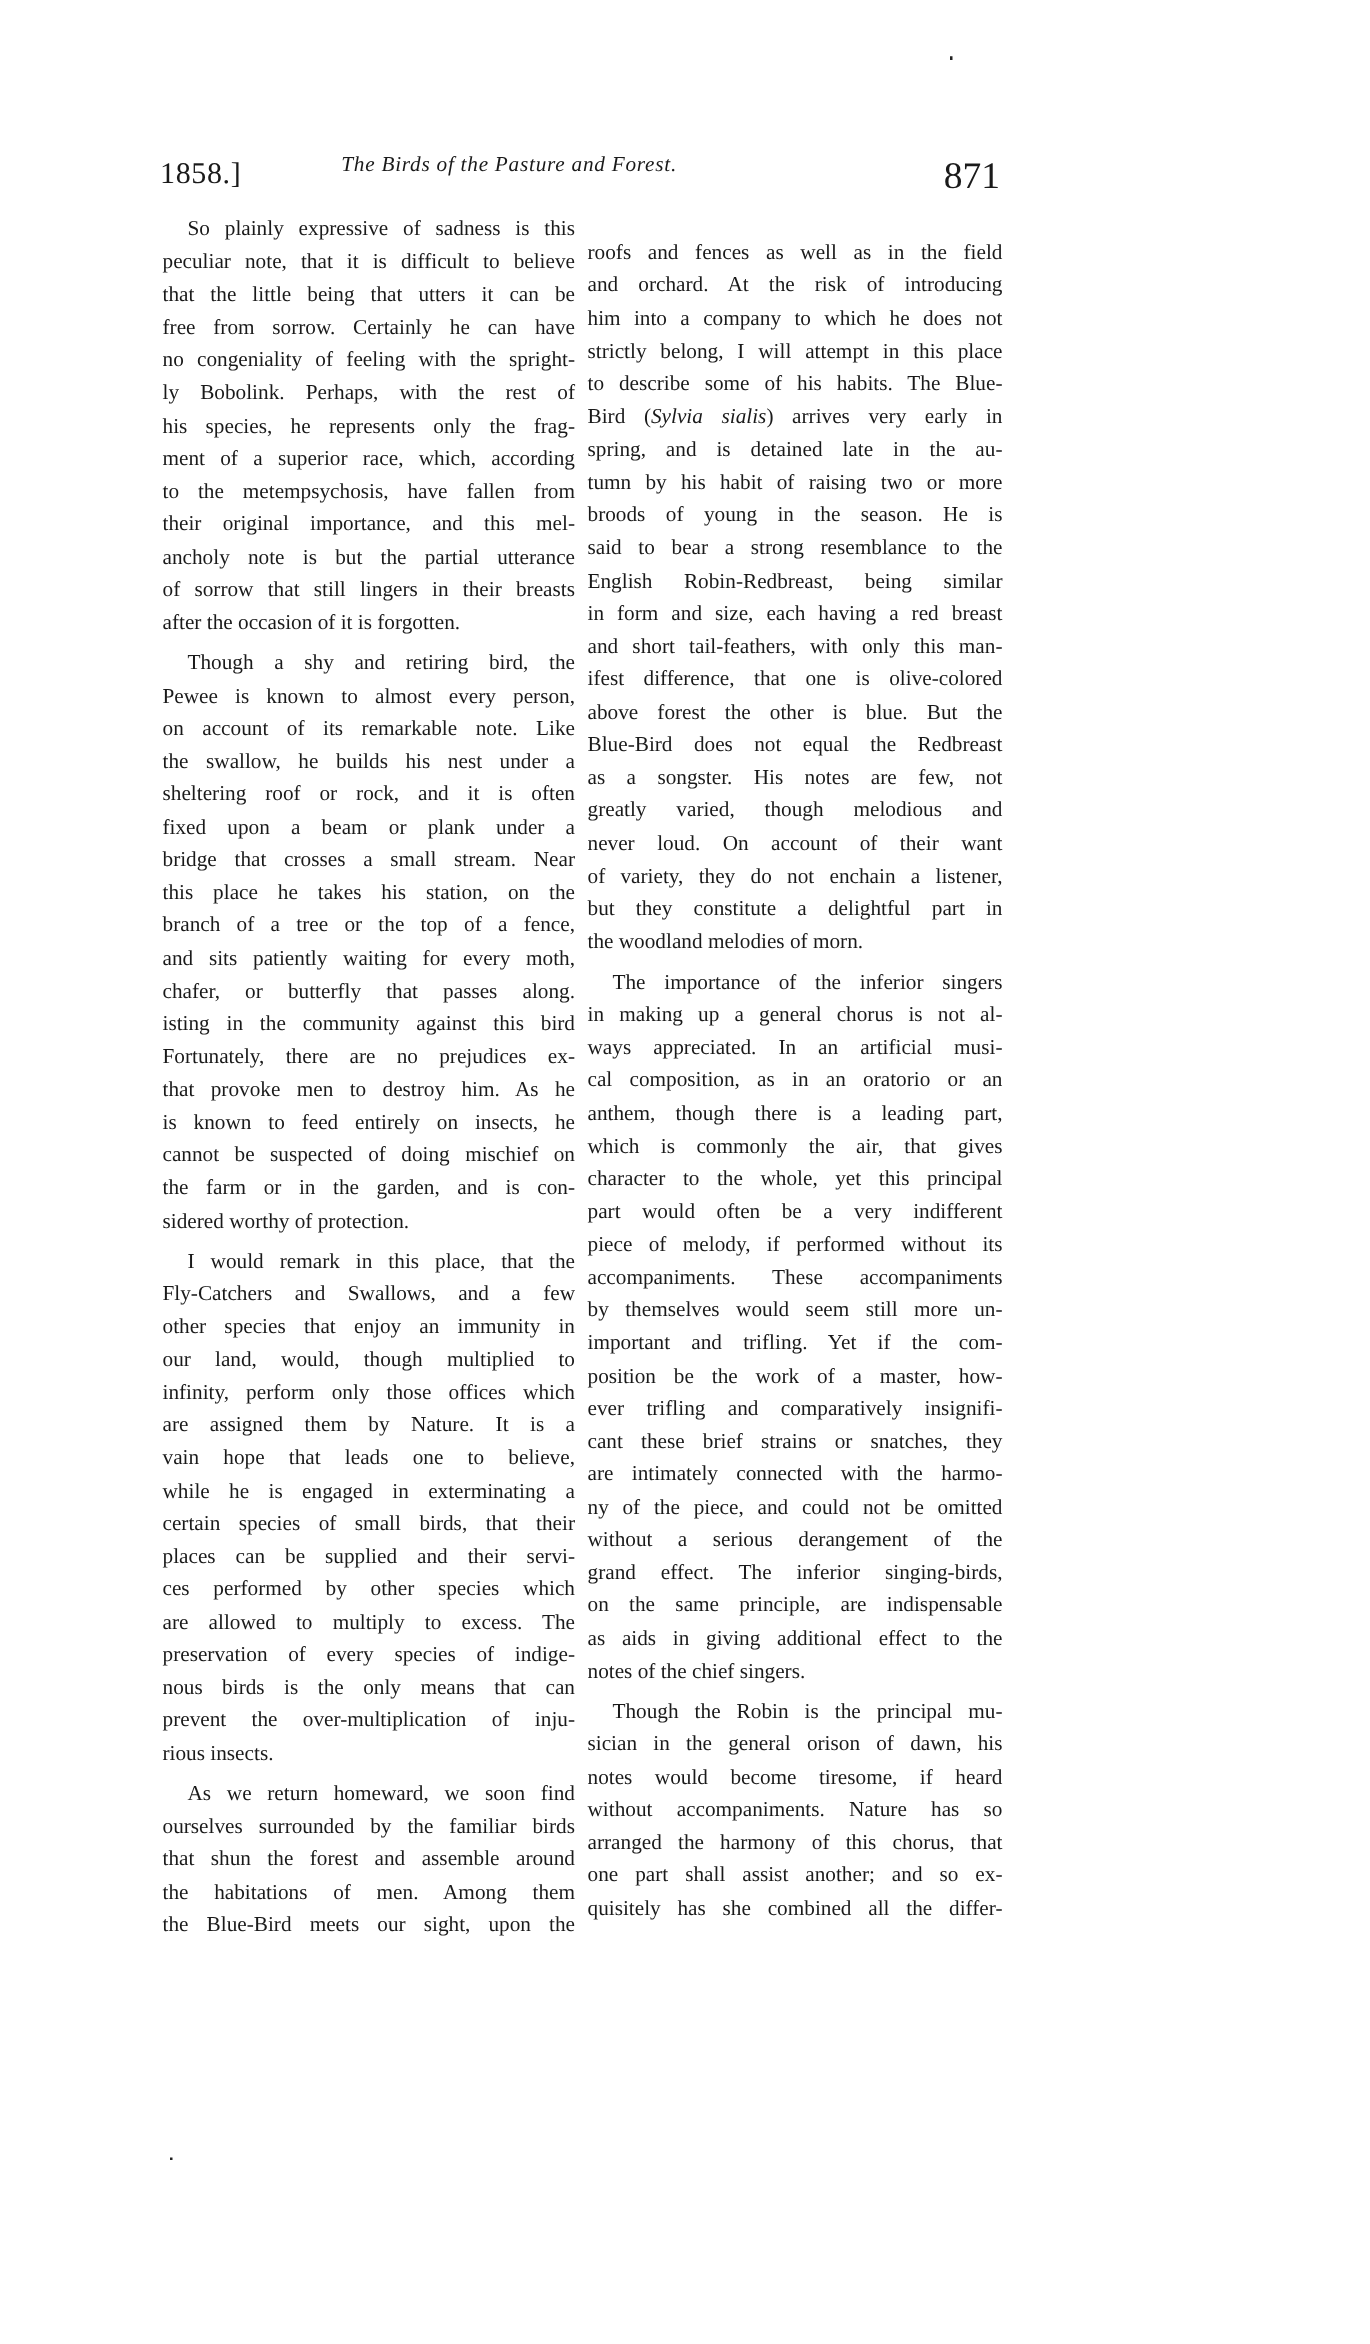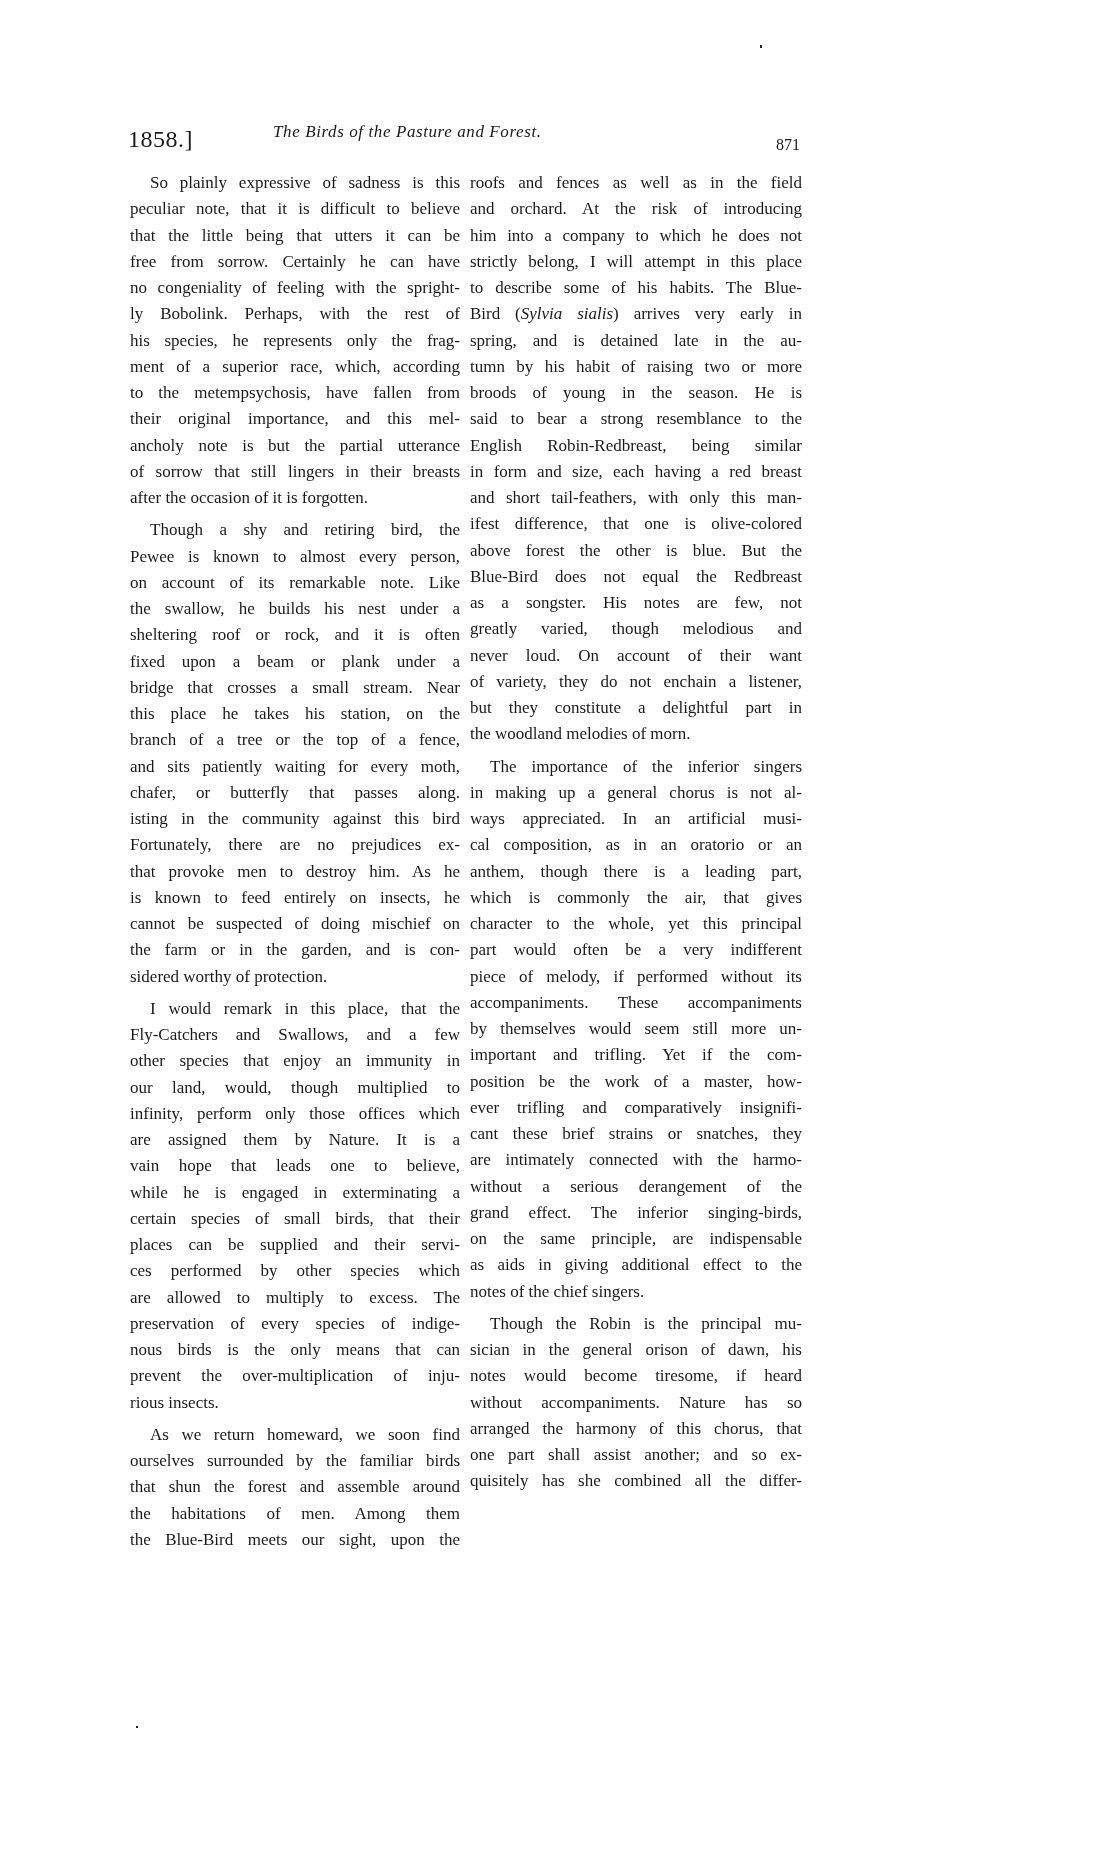--- a/index.html
+++ b/index.html
@@ -7,27 +7,27 @@
     width: 1096px; height: 1875px; position: relative; overflow: hidden;
     font-family: "Liberation Serif", "DejaVu Serif", serif;
     color: #1a1a1a;
   }
   .page { position: absolute; left: 0; top: 0; width: 1096px; height: 1875px; }
   .running-head {
     position: absolute; top: 120px; left: 128px; width: 672px; height: 36px;
   }
   .rh-year { position: absolute; left: 0; top: 6px; font-size: 24px; letter-spacing: 0.5px; }
   .rh-title { position: absolute; left: 145px; top: 2px; font-size: 17px; font-style: italic; letter-spacing: 0.6px; }
-  .rh-page { position: absolute; right: 0; top: 16px; font-size: 16px; }
+  .rh-page { position: absolute; right: 0; top: 4px; font-size: 30px; }
   .column {
     position: absolute; top: 170px;
     font-size: 17px; line-height: 26.25px;
   }
   .col-left { left: 130px; width: 330px; }
-  .col-right { left: 470px; width: 332px; }
+  .col-right { left: 470px; width: 332px; margin-top: 19px; }
   .line {
     display: block; white-space: nowrap; height: 26.25px;
     text-align: justify; text-align-last: justify;
   }
   .line.last { text-align-last: left; }
   .line.indent { padding-left: 20px; }
   .para-gap { height: 6px; }
   em { font-style: italic; }
   .speck { position: absolute; width: 2px; height: 3px; background: #222; }
 </style>
@@ -146,20 +146,21 @@
         <span class="line">character to the whole, yet this principal</span>
         <span class="line">part would often be a very indifferent</span>
         <span class="line">piece of melody, if performed without its</span>
         <span class="line">accompaniments.  These accompaniments</span>
         <span class="line">by themselves would seem still more un-</span>
         <span class="line">important and trifling.  Yet if the com-</span>
         <span class="line">position be the work of a master, how-</span>
         <span class="line">ever trifling and comparatively insignifi-</span>
         <span class="line">cant these brief strains or snatches, they</span>
         <span class="line">are intimately connected with the harmo-</span>
+        <span class="line">ny of the piece, and could not be omitted</span>
         <span class="line">without a serious derangement of the</span>
         <span class="line">grand effect.  The inferior singing-birds,</span>
         <span class="line">on the same principle, are indispensable</span>
         <span class="line">as aids in giving additional effect to the</span>
         <span class="line last">notes of the chief singers.</span>
       </div>
       <div class="para-gap"></div>
       <div>
         <span class="line indent">Though the Robin is the principal mu-</span>
         <span class="line">sician in the general orison of dawn, his</span>

